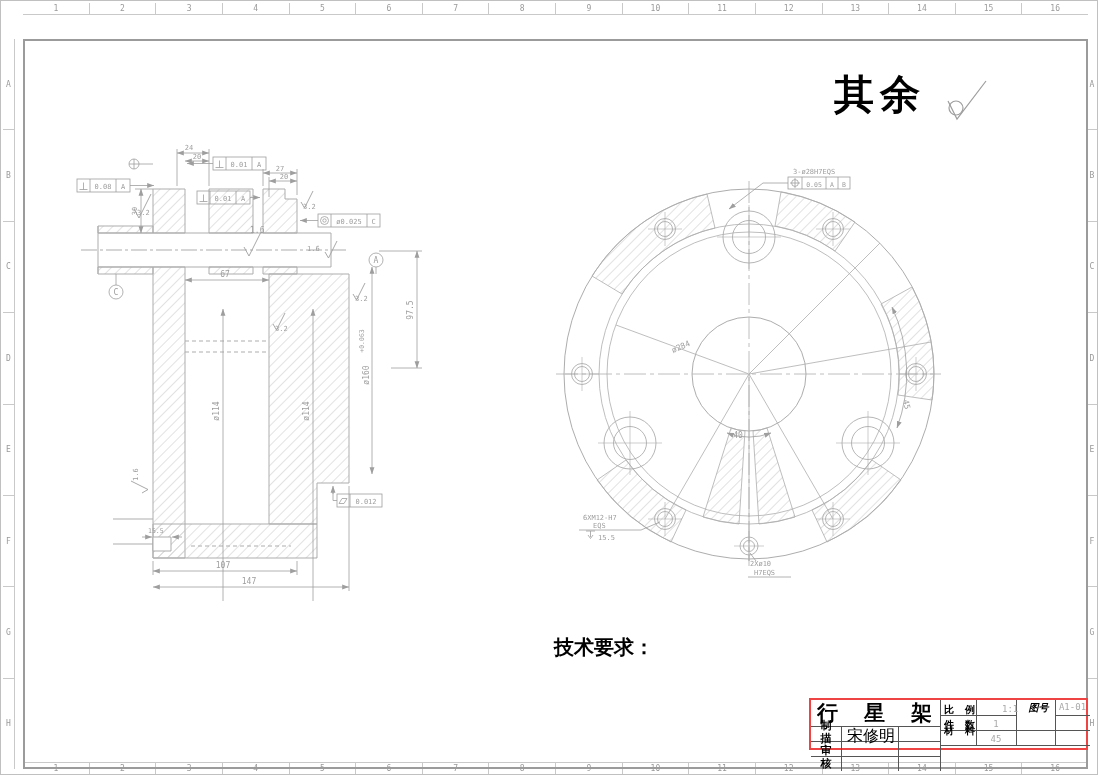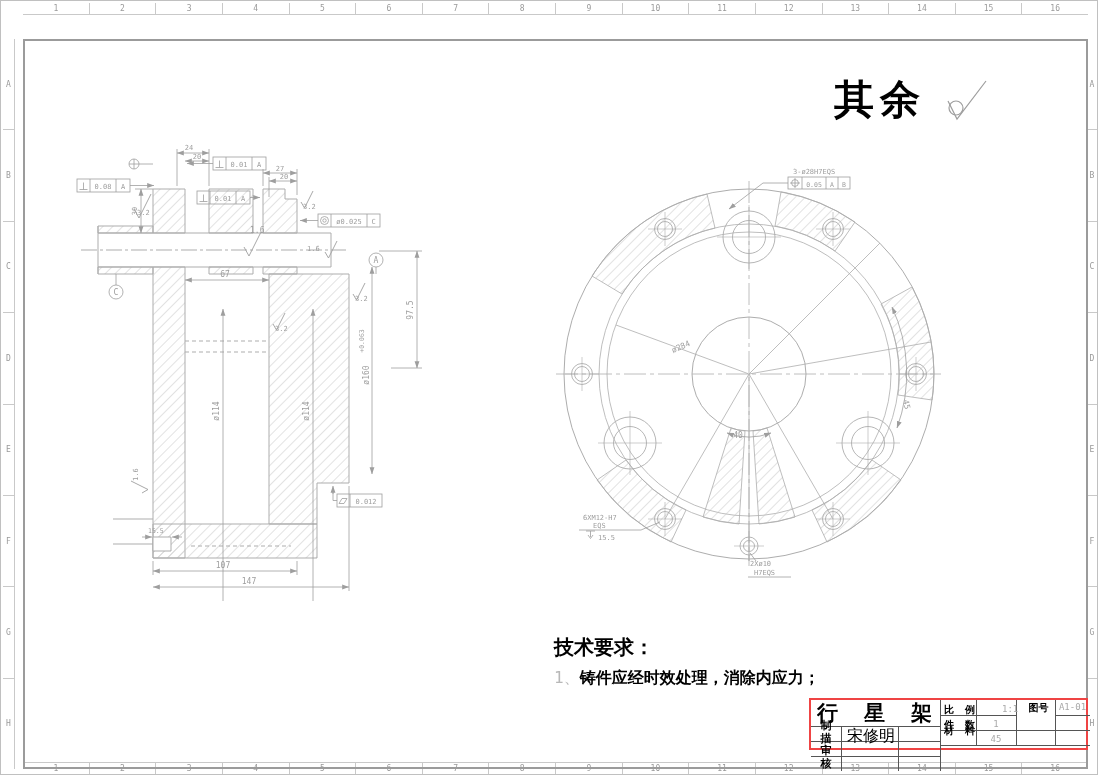--- a/index.html
+++ b/index.html
@@ -15,21 +15,21 @@
   .band .zcell { flex:1; display:flex; align-items:center; justify-content:center; }
   .band.h .zcell + .zcell { border-left:1px solid #c9c9c9; }
   .band.v .zcell + .zcell { border-top:1px solid #c9c9c9; }
   .band-top    { left:22px; top:2px;    width:1065px; height:12px; border-bottom:1px solid #c9c9c9;}
   .band-bottom { left:22px; top:761px;  width:1065px; height:12px; border-top:1px solid #c9c9c9;}
   .band-left   { left:2px;  top:38px;   width:12px;  height:730px; border-right:1px solid #c9c9c9;}
   .band-right  { left:1085px; top:38px; width:11px;  height:730px; border-left:1px solid #c9c9c9;}
   .inner-frame { position:absolute; left:22px; top:38px; width:1065px; height:730px;
                  border:2px solid #9b9b9b; }
   
-  .surface-note { position:absolute; left:833px; top:66px; display:flex; align-items:center; }
+  .surface-note { position:absolute; left:833px; top:66px; display:flex; align-items:flex-start; }
   .surface-note .txt { font-size:40px; font-weight:bold; color:#000; letter-spacing:6px; }
   
   .tech { position:absolute; left:553px; top:633px; width:310px; color:#000; }
   .tech .t-title { font-size:20px; font-weight:bold; margin-bottom:4px; }
   .tech .t-line { font-size:16px; font-weight:bold; line-height:25px; white-space:nowrap; }
   .tech .gray { color:#b8b8b8; font-weight:normal; }
   .tech .num  { color:#b8b8b8; font-weight:normal; font-family:"DejaVu Sans Mono", monospace; }
   
   .tblock { position:absolute; left:808px; top:697px; width:279px; height:52px;
             border:2px solid #ef4444; background:#fff; color:#000; }
@@ -37,21 +37,21 @@
   .tb-text { position:absolute; white-space:nowrap; }
   .part-name { left:6px; top:0px; width:123px; height:26px; font-size:21px; font-weight:bold;
                letter-spacing:26px; line-height:25px; overflow:hidden; }
   .roles { left:0px; top:19px; width:30px; text-align:center; font-size:11px; font-weight:bold;
            line-height:12.5px; }
   .drafter { left:36px; top:26px; width:50px; font-size:16px; }
   .lab { font-size:10px; font-weight:bold; letter-spacing:11px; overflow:hidden; }
   .val { font-size:9px; color:#a9a9a9; font-family:"DejaVu Sans Mono", monospace; }
   .dno-label { left:205px; top:1px; width:39px; height:28px; font-size:10px; font-weight:bold;
                text-align:center; line-height:14px; }
-  .dno-label .stack { display:inline-block; width:14px; }
+  .dno-label .stack { display:inline-block; width:14px;font-style:italic; }
   .dno-val { left:244px; top:2px; width:35px; text-align:center; }
   .school { left:129px; top:45px; width:150px; height:26px; display:flex; align-items:center;
             justify-content:center; font-size:14px; font-weight:bold; letter-spacing:0.5px; }
   
   text { font-family:"DejaVu Sans Mono", monospace; fill:#9e9e9e; }
   .dt { font-size:8px; }
   .dt7 { font-size:7px; }
   .dt6 { font-size:6.5px; }
 </style>
 </head>
@@ -387,21 +387,20 @@
     <svg width="58" height="56" style="margin-left:14px; margin-top:8px;">
       <g stroke="#9e9e9e" stroke-width="1.2" fill="none">
         <path d="M8,26 L17,44 L46,6"></path>
         <circle cx="16" cy="33" r="7"></circle>
       </g>
     </svg>
   </div>
 
   <div class="tech">
     <div class="t-title">技术要求：</div>
-    <div class="t-line"><span class="num">1、</span><span>铸件应经时效处理，消除内应力；</span><span class="gray"></span><span></span></div>
   </div>
 
   <div class="tblock">
     <div class="tb-line" style="left:129px; top:0; width:1px; height:71px;"></div>
     <div class="tb-line" style="left:0; top:26px; width:129px; height:1px;"></div>
     <div class="tb-line" style="left:0; top:41px; width:129px; height:1px;"></div>
     <div class="tb-line" style="left:0; top:56px; width:129px; height:1px;"></div>
     <div class="tb-line" style="left:30px; top:26px; width:1px; height:45px;"></div>
     <div class="tb-line" style="left:87px; top:26px; width:1px; height:45px;"></div>
     <div class="tb-line" style="left:165px; top:0; width:1px; height:45px;"></div>

